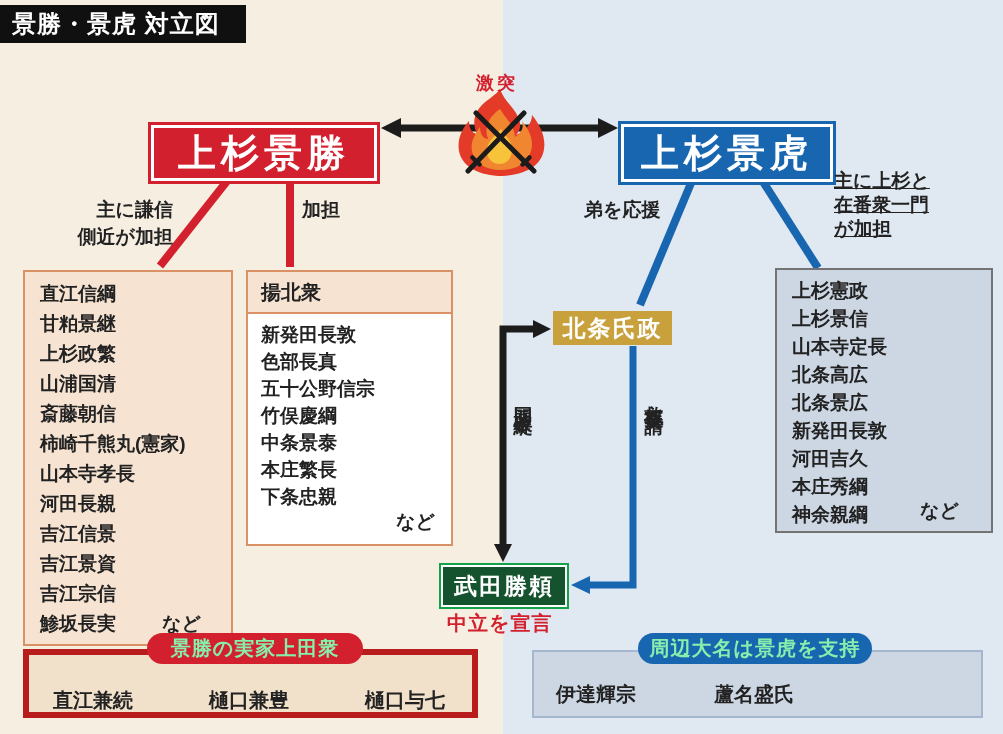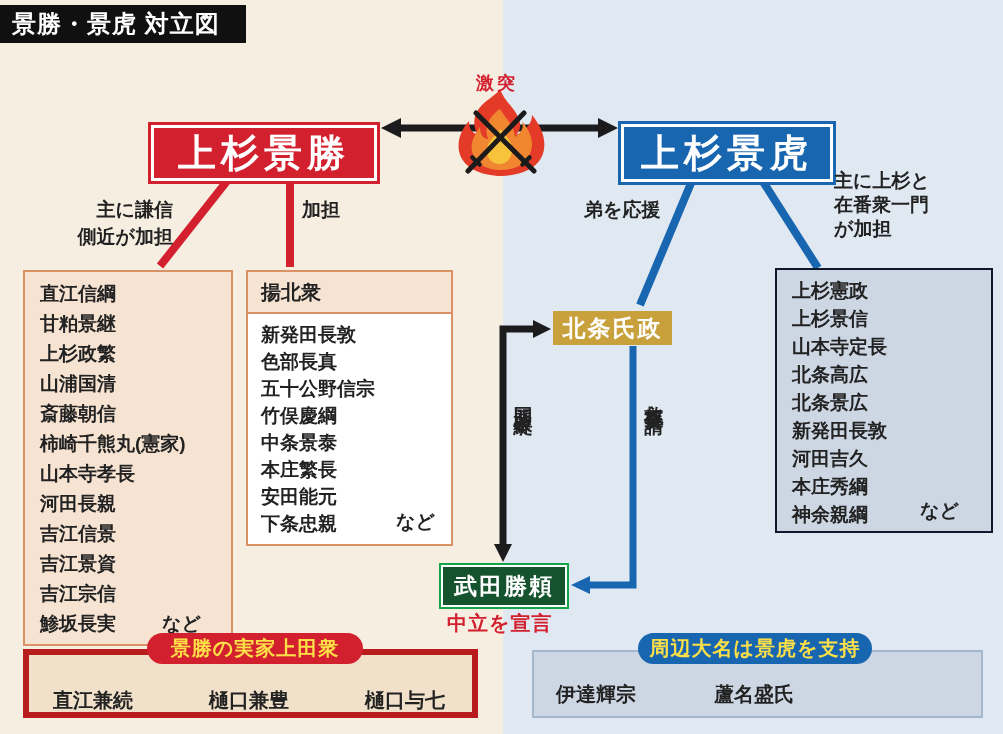--- a/index.html
+++ b/index.html
@@ -18,21 +18,21 @@
               font-size:38px;letter-spacing:5px;border:3px solid #fff;box-sizing:border-box;margin-top:25px;}
   .red-leader{left:151px;top:100px;width:226px;height:56px;background:#d3202e;outline:3px solid #d3202e;}
   .blue-leader{left:621px;top:99px;width:212px;height:58px;background:#1966b0;outline:3px solid #1966b0;}
 
   .clash-label{left:476px;top:71px;font-size:18px;color:#d3202e;letter-spacing:3px;}
 
   .small-label{font-size:19px;line-height:27px;color:#222;}
   .kenshin-label{left:18px;top:196px;width:155px;text-align:right;}
   .katan-label{left:302px;top:196px;}
   .brother-label{left:584px;top:196px;}
-  .uesugi-label{left:834px;top:169px;line-height:24px;text-align:left;}
+  .uesugi-label{left:834px;top:169px;line-height:24px;text-align:left;text-decoration:underline;}
 
   .gold-box{left:553px;top:311px;width:119px;height:34px;background:#c9a13c;color:#fff;
             font-size:23px;letter-spacing:2px;display:flex;align-items:center;justify-content:center;}
   .green-box{left:441px;top:565px;width:126px;height:42px;background:#14532d;color:#fff;
              font-size:23px;letter-spacing:2px;display:flex;align-items:center;justify-content:center;
              border:2px solid #fff;outline:2px solid #13a14a;box-sizing:border-box;}
   .neutral-label{left:447px;top:610px;font-size:20px;color:#d3202e;letter-spacing:1px;}
 
   .vtext{writing-mode:vertical-rl;font-size:19px;letter-spacing:3px;color:#222;}
   .domei-label{left:510px;top:391px;}
@@ -40,32 +40,32 @@
 
   .list-box{box-sizing:border-box;font-size:19px;}
   .left-list{left:23px;top:270px;width:210px;height:376px;background:#f6e3d2;border:2px solid #db9166;
              padding:7px 0 0 15px;}
   .left-list .row{height:30px;line-height:30px;}
   .agakita-box{left:246px;top:270px;width:207px;height:276px;background:#fff;border:2px solid #db9166;padding:0;}
   .agakita-header{height:40px;line-height:40px;background:#f6e3d2;border-bottom:2px solid #db9166;
                   padding-left:13px;font-size:20px;}
   .agakita-list{padding:7px 0 0 13px;}
   .agakita-list .row{height:27px;line-height:27px;}
-  .right-list{left:775px;top:268px;width:218px;height:265px;background:#cdd7e4;border:2px solid #0f172a;
+  .right-list{left:775px;top:268px;width:218px;height:265px;background:#cdd7e4;border:2px solid #737373;
               padding:7px 0 0 15px;}
   .right-list .row{height:28px;line-height:28px;}
   .etc{position:absolute;font-size:19px;}
   .etc-left{right:30px;bottom:7px;}
   .etc-agakita{right:16px;bottom:9px;}
   .etc-right{right:32px;bottom:7px;}
 
   .bottom-box{box-sizing:border-box;font-size:20px;}
   .ueda-box{left:23px;top:649px;width:455px;height:69px;background:#f1e1ca;border:6px solid #b91c1c;}
   .neighbors-box{left:532px;top:650px;width:451px;height:68px;background:#cdd7e4;border:2px solid #a4b7cd;}
-  .pill{position:absolute;color:#fde047;font-size:20px;display:flex;align-items:center;justify-content:center;
+  .pill{position:absolute;color:#86efac;font-size:20px;display:flex;align-items:center;justify-content:center;
         border-radius:16px;letter-spacing:1px;z-index:3;}
   .red-pill{left:147px;top:633px;width:216px;height:31px;background:#d3202e;}
   .blue-pill{left:638px;top:633px;width:234px;height:31px;background:#1966b0;text-align:right;}
   .h-names{display:flex;}
   .ueda-names{padding:32px 0 0 24px;gap:76px;}
   .neighbor-names{padding:29px 0 0 22px;gap:78px;}
   .h-name{display:inline-block;}
 </style>
 </head>
 <body>
@@ -182,21 +182,20 @@
 
   <div class="abs list-box agakita-box z2">
     <div class="agakita-header">揚北衆</div>
     <div class="agakita-list">
         <div class="row">新発田長敦</div>
         <div class="row">色部長真</div>
         <div class="row">五十公野信宗</div>
         <div class="row">竹俣慶綱</div>
         <div class="row">中条景泰</div>
         <div class="row">本庄繁長</div>
-        <div class="row">安田能元</div>
         <div class="row">下条忠親</div>
       </div>
     <span class="etc etc-agakita">など</span>
   </div>
 
   <div class="abs list-box right-list z2">
     <div>
         <div class="row">上杉憲政</div>
         <div class="row">上杉景信</div>
         <div class="row">山本寺定長</div>

